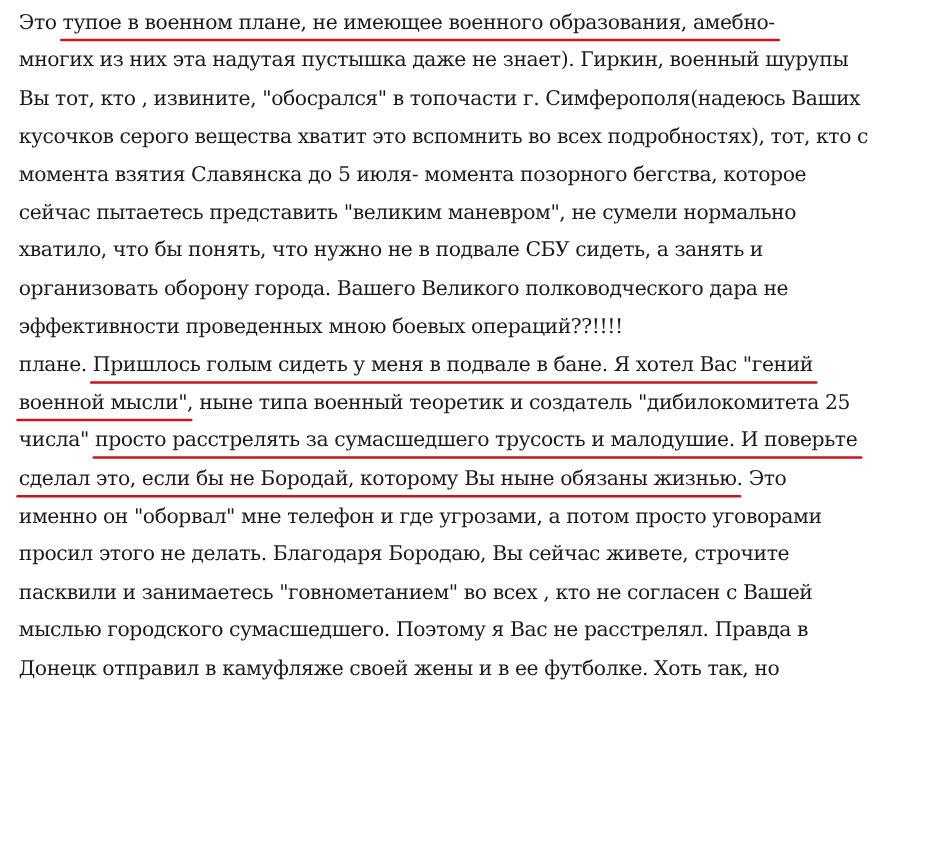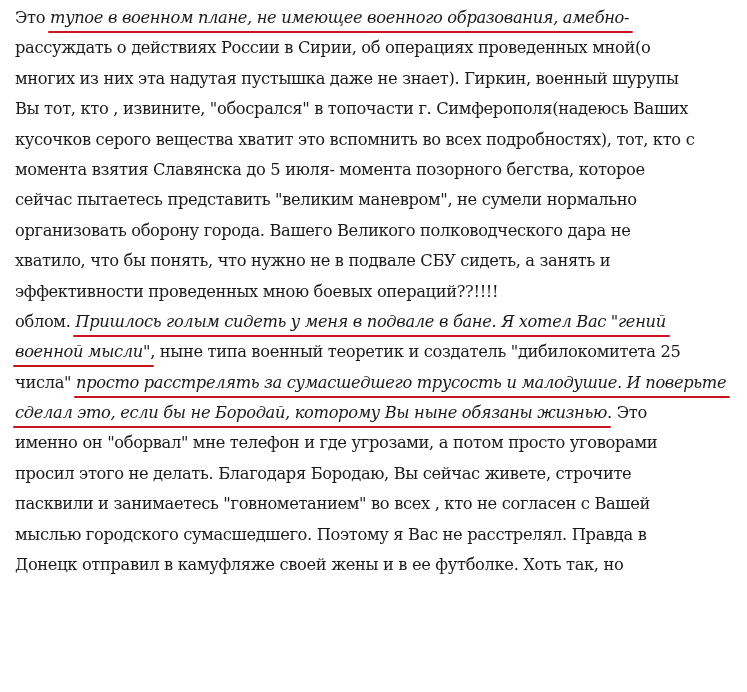--- a/index.html
+++ b/index.html
@@ -4,41 +4,40 @@
   <style>
     html, body { margin: 0; padding: 0; background: #ffffff; }
     body { width: 747px; height: 692px; overflow: hidden; position: relative; }
     .doc {
       position: absolute; left: 15px; top: 3px; width: 732px;
       font-family: "DejaVu Serif", "Liberation Serif", serif;
       font-size: 16.3px; line-height: 30.4px; color: #1a1a1a;
       letter-spacing: -0.35px;
     }
     .line { white-space: nowrap; height: 30.4px; position: relative; }
-    .ul { position: relative; font-style: italic; }
+    .ul { position: relative; }
     .ul::after {
       content: ""; position: absolute; left: -2px; right: -4px; bottom: -6px;
       height: 2px; background: #c8161e; border-radius: 1px;
     }
   </style>
 </head>
 <body>
 
 <div class="doc" id="doc">
     <div class="line"><span>Это </span><span class="ul">тупое в военном плане, не имеющее военного образования, амебно-</span><span></span></div>
-    <div class="line"><span>рассуждать о действиях России в Сирии, об операциях проведенных мной(о</span><span></span><span></span></div>
     <div class="line"><span>многих из них эта надутая пустышка даже не знает). Гиркин, военный шурупы</span><span></span><span></span></div>
     <div class="line"><span>Вы тот, кто , извините, "обосрался" в топочасти г. Симферополя(надеюсь Ваших</span><span></span><span></span></div>
     <div class="line"><span>кусочков серого вещества хватит это вспомнить во всех подробностях), тот, кто с</span><span></span><span></span></div>
     <div class="line"><span>момента взятия Славянска до 5 июля- момента позорного бегства, которое</span><span></span><span></span></div>
     <div class="line"><span>сейчас пытаетесь представить "великим маневром", не сумели нормально</span><span></span><span></span></div>
+    <div class="line"><span>хватило, что бы понять, что нужно не в подвале СБУ сидеть, а занять и</span><span></span><span></span></div>
     <div class="line"><span>организовать оборону города. Вашего Великого полководческого дара не</span><span></span><span></span></div>
-    <div class="line"><span>хватило, что бы понять, что нужно не в подвале СБУ сидеть, а занять и</span><span></span><span></span></div>
     <div class="line"><span>эффективности проведенных мною боевых операций??!!!!</span><span></span><span></span></div>
-    <div class="line"><span>облом. </span><span class="ul">Пришлось голым сидеть у меня в подвале в бане. Я хотел Вас "гений</span><span></span></div>
+    <div class="line"><span>плане. </span><span class="ul">Пришлось голым сидеть у меня в подвале в бане. Я хотел Вас "гений</span><span></span></div>
     <div class="line"><span></span><span class="ul">военной мысли"</span><span>, ныне типа военный теоретик и создатель "дибилокомитета 25</span></div>
     <div class="line"><span>числа" </span><span class="ul">просто расстрелять за сумасшедшего трусость и малодушие. И поверьте</span><span></span></div>
     <div class="line"><span></span><span class="ul">сделал это, если бы не Бородай, которому Вы ныне обязаны жизнью</span><span>. Это</span></div>
     <div class="line"><span>именно он "оборвал" мне телефон и где угрозами, а потом просто уговорами</span><span></span><span></span></div>
     <div class="line"><span>просил этого не делать. Благодаря Бородаю, Вы сейчас живете, строчите</span><span></span><span></span></div>
     <div class="line"><span>пасквили и занимаетесь "говнометанием" во всех , кто не согласен с Вашей</span><span></span><span></span></div>
     <div class="line"><span>мыслью городского сумасшедшего. Поэтому я Вас не расстрелял. Правда в</span><span></span><span></span></div>
     <div class="line"><span>Донецк отправил в камуфляже своей жены и в ее футболке. Хоть так, но</span><span></span><span></span></div>
   </div>
 

